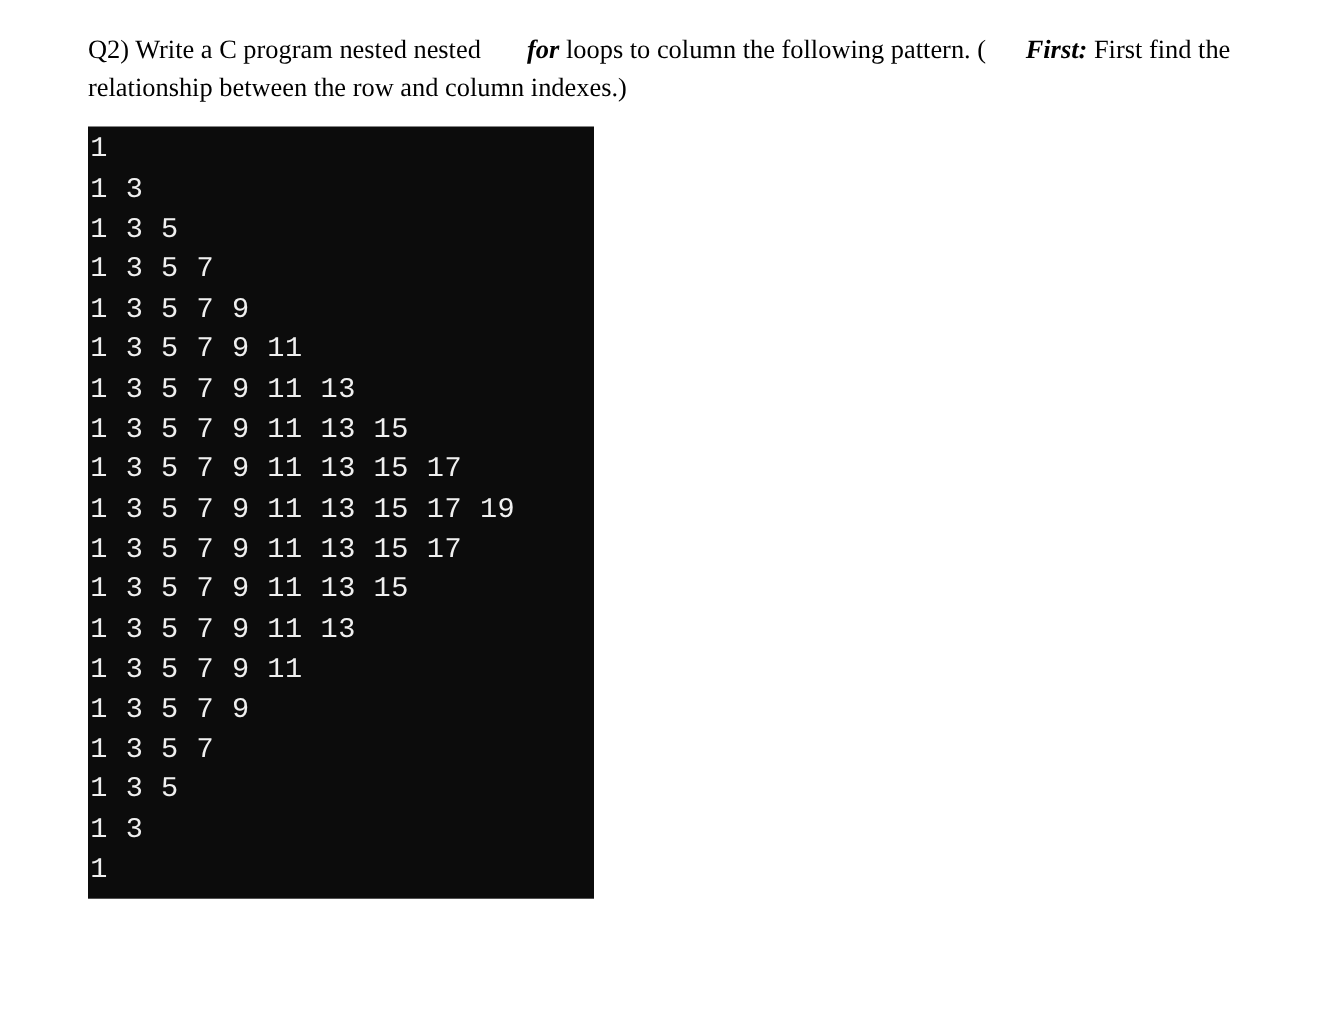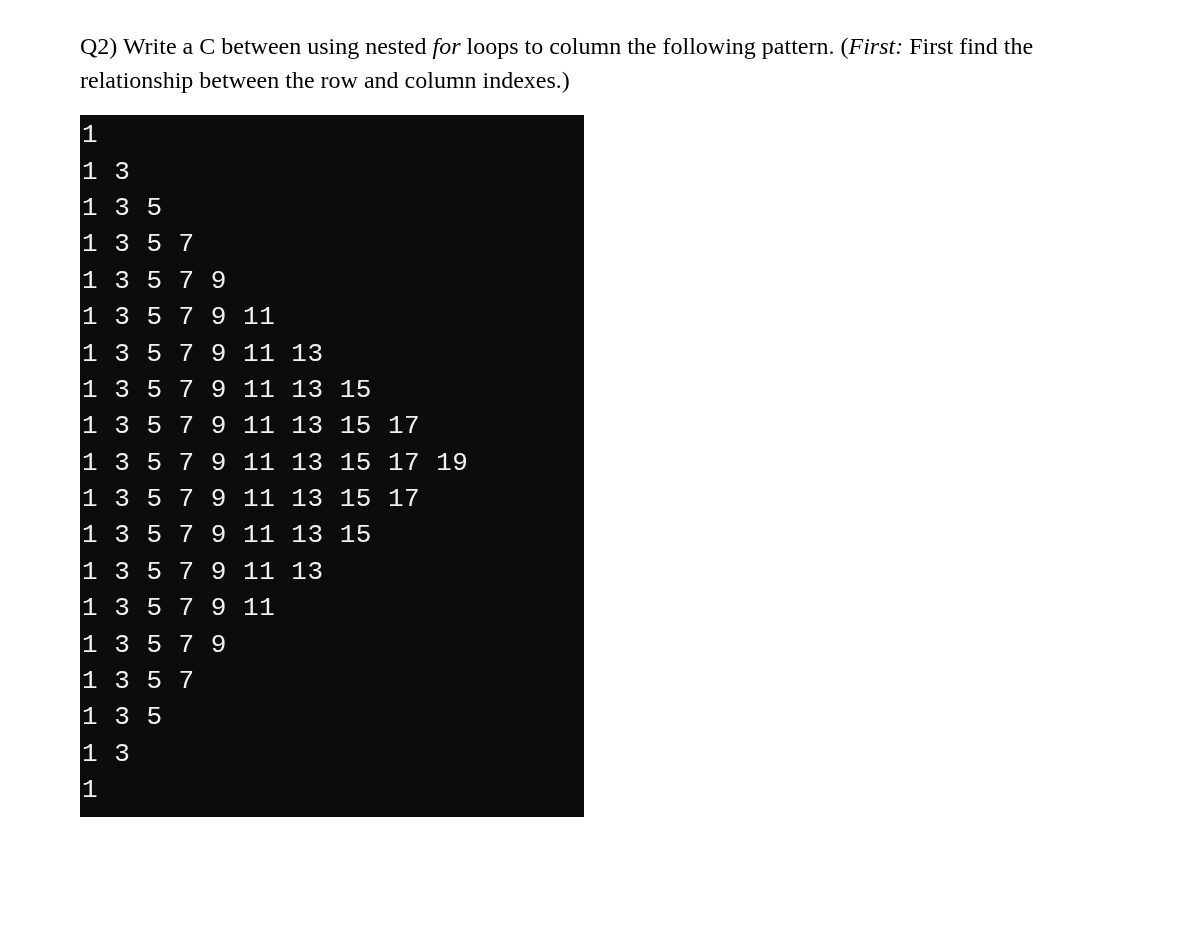--- a/index.html
+++ b/index.html
@@ -16,40 +16,41 @@
     .question-text {
       font-size: 24px;
       color: #000;
       line-height: 1.4;
       margin-bottom: 18px;
     }
     .bold {
       font-weight: normal;
     }
     .bold-italic {
-      font-weight: normal;
+      font-weight: bold;
       font-style: italic;
+      margin-left: 36px;
     }
     .code-block {
       background: #0c0c0c;
       color: #f0f0f0;
       font-family: "Consolas", "Courier New", monospace;
       font-size: 26px;
       line-height: 1.4;
       padding: 2px 0px 8px 2px;
-      width: 504px;
+      width: 460px;
       white-space: pre;
       letter-spacing: 0.5px;
     }
   </style>
 </head>
 <body>
 
 <div class="question-text">
-  <span class="bold">Q2)</span><span> Write a C between using nested </span><span class="bold-italic">for</span><span> loops to column the following pattern. (</span><span class="bold-italic">First:</span><span> First find the relationship between the row and column indexes.)</span>
+  <span class="bold">Q2)</span><span> Write a C program nested nested </span><span class="bold-italic">for</span><span> loops to column the following pattern. (</span><span class="bold-italic">First:</span><span> First find the relationship between the row and column indexes.)</span>
 </div>
 
 <div class="code-block"><span>1</span>
 <span>1 3</span>
 <span>1 3 5</span>
 <span>1 3 5 7</span>
 <span>1 3 5 7 9</span>
 <span>1 3 5 7 9 11</span>
 <span>1 3 5 7 9 11 13</span>
 <span>1 3 5 7 9 11 13 15</span>

